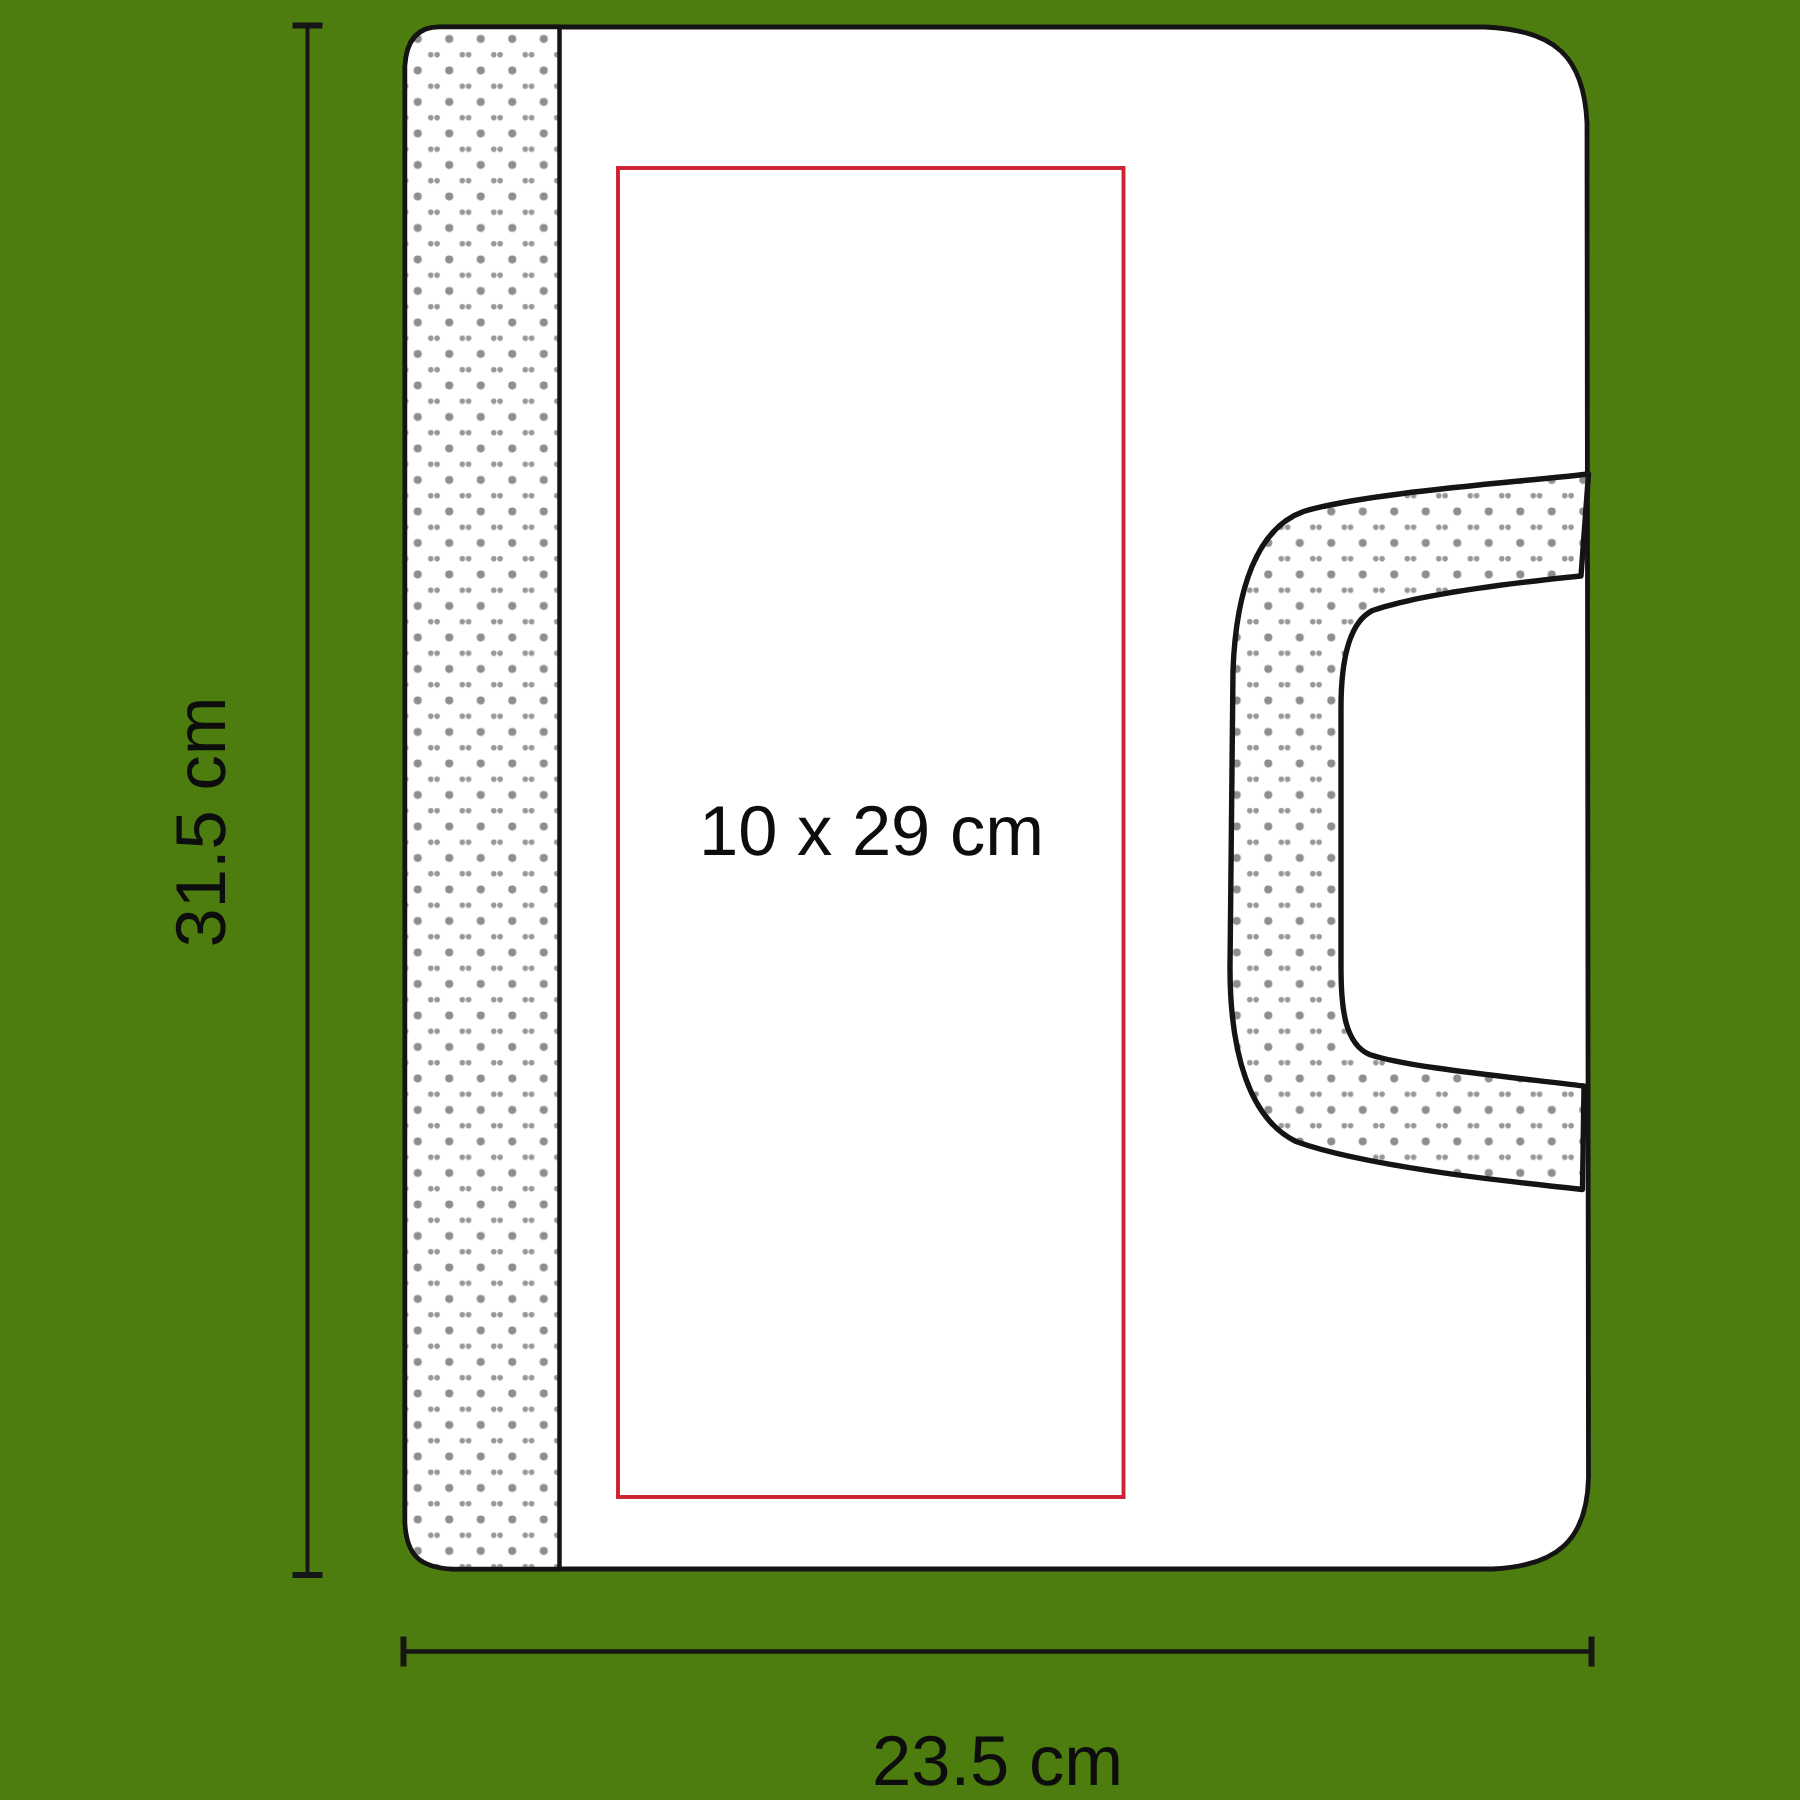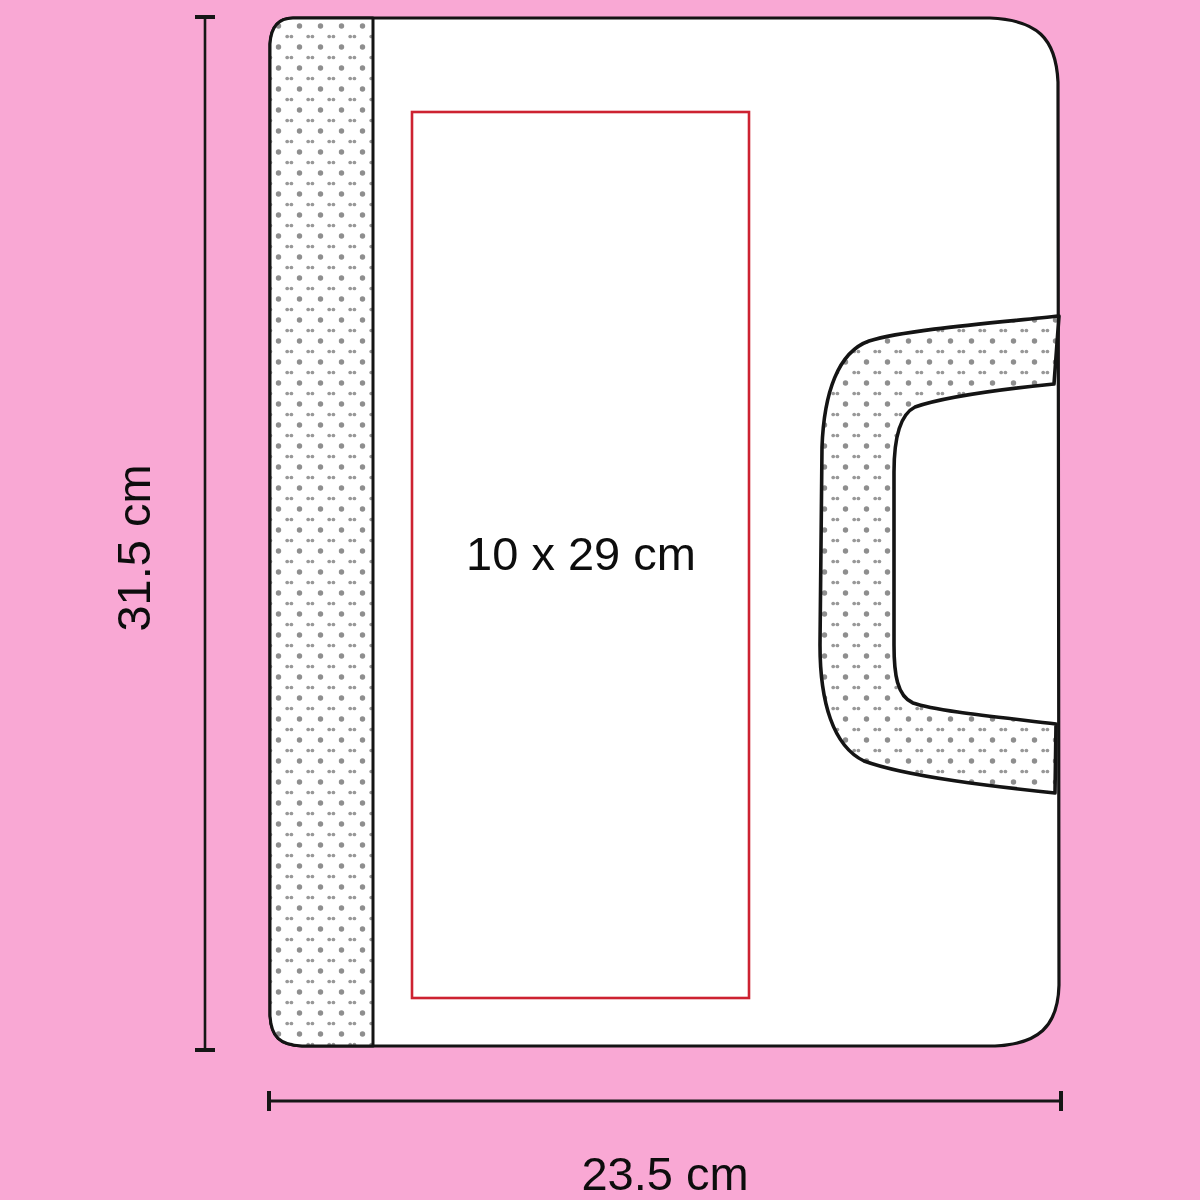--- a/index.html
+++ b/index.html
@@ -4,21 +4,21 @@
 <style>
   html, body {
     margin: 0;
     padding: 0;
     background: #ffffff;
   }
   .canvas {
     position: relative;
     width: 1200px;
     height: 1200px;
-    background: #f9a8d4;
+    background: #4d7c0f;
     overflow: hidden;
     font-family: "Liberation Sans", sans-serif;
   }
   svg text {
     font-family: "Liberation Sans", sans-serif;
     font-size: 47px;
     fill: #0d0d0d;
   }
   svg .dim-label {
     font-size: 47px;

